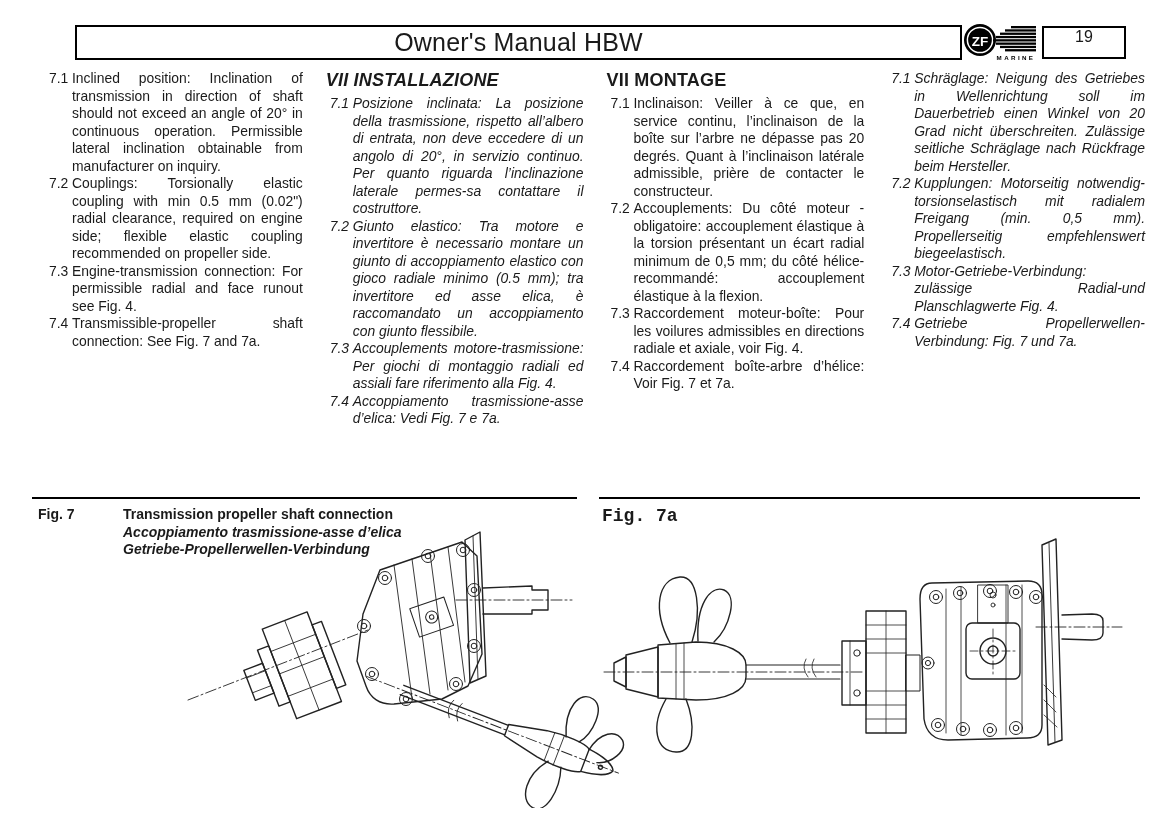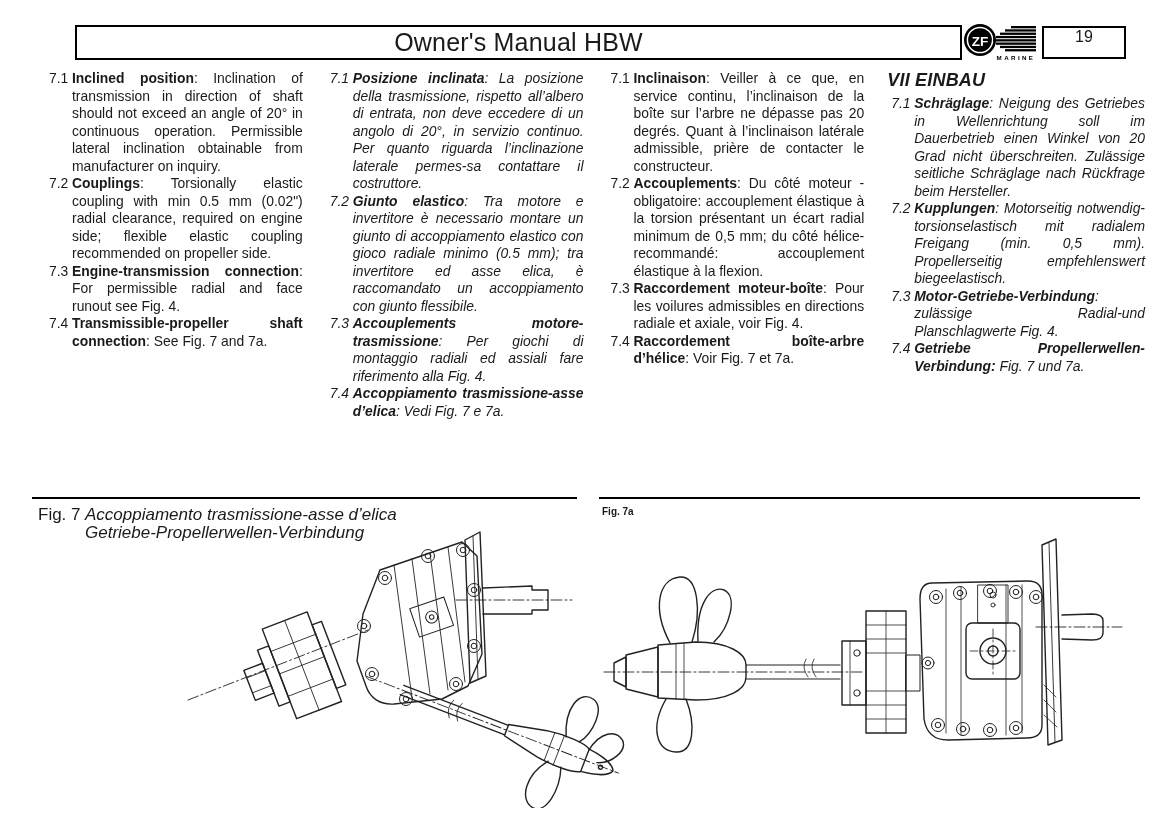--- a/index.html
+++ b/index.html
@@ -24,35 +24,35 @@
   
   .cols{
     position:absolute; left:45px; top:70px; width:1100px;
     display:grid; grid-template-columns:repeat(4,1fr); column-gap:23px;
   }
   .col{ font-size:13.9px; line-height:17.5px; }
   .col h2{ font-size:18px; line-height:20px; margin:0 0 5px 0; font-weight:bold; letter-spacing:.2px; }
   .col.italic, .col.italic h2{ font-style:italic; }
   .item{ position:relative; padding-left:27px; text-align:justify; }
   .item .num{ position:absolute; left:4px; top:0; }
-  .item .term{ font-weight:bold; }
+  .item .term{ font-weight:normal; }
   
   .rule{ position:absolute; top:497px; height:2px; background:#000; }
   .rule.left{ left:32px; width:545px; }
   .rule.right{ left:599px; width:541px; }
   
   .figcap{
     position:absolute; left:38px; top:506px; display:flex;
-    font-size:17px; font-weight:normal; line-height:17.5px;
+    font-size:14px; font-weight:bold; line-height:17.5px;gap:38px;
   }
   .figcap .figlabel{ width:47px; }
   .figcap .figlines .it, .figcap .figlines .de{ font-style:italic; }
   .fig7a-label{
     position:absolute; left:602px; top:506px;
-    font-size:10px; font-weight:bold;
+    font-size:18px; font-weight:bold;font-family:Liberation Mono, monospace;
   }
   
   .fig7-svg{ position:absolute; left:180px; top:518px; }
   .fig7a-svg{ position:absolute; left:600px; top:535px; }
   svg text{ font-family:"Liberation Sans", sans-serif; }
 </style>
 </head>
 <body>
 
 <div class="title-box">
@@ -97,59 +97,60 @@
       <span class="num">7.3</span>
       <span class="term">Engine-transmission connection</span><span>: For permissible radial and face runout see Fig. 4.</span>
     </div>
     <div class="item">
       <span class="num">7.4</span>
       <span class="term">Transmissible-propeller shaft connection</span><span>: See Fig. 7 and 7a.</span>
     </div>
   </div>
 
   <div class="col italic">
+    <h2>VII INSTALLAZIONE</h2>
     <div class="item">
       <span class="num">7.1</span>
       <span class="term">Posizione inclinata</span><span>: La posizione della trasmissione, rispetto all’albero di entrata, non deve eccedere di un angolo di 20°, in servizio continuo. Per quanto riguarda l’inclinazione laterale permes-sa contattare il costruttore.</span>
     </div>
     <div class="item">
       <span class="num">7.2</span>
       <span class="term">Giunto elastico</span><span>: Tra motore e invertitore è necessario montare un giunto di accoppiamento elastico con gioco radiale minimo (0.5 mm); tra invertitore ed asse elica, è raccomandato un accoppiamento con giunto flessibile.</span>
     </div>
     <div class="item">
       <span class="num">7.3</span>
       <span class="term">Accouplements motore-trasmissione</span><span>: Per giochi di montaggio radiali ed assiali fare riferimento alla Fig. 4.</span>
     </div>
     <div class="item">
       <span class="num">7.4</span>
       <span class="term">Accoppiamento trasmissione-asse d’elica</span><span>: Vedi Fig. 7 e 7a.</span>
     </div>
   </div>
 
   <div class="col">
+    <h2>VII MONTAGE</h2>
     <div class="item">
       <span class="num">7.1</span>
       <span class="term">Inclinaison</span><span>: Veiller à ce que, en service continu, l’inclinaison de la boîte sur l’arbre ne dépasse pas 20 degrés. Quant à l’inclinaison latérale admissible, prière de contacter le constructeur.</span>
     </div>
     <div class="item">
       <span class="num">7.2</span>
       <span class="term">Accouplements</span><span>: Du côté moteur -obligatoire: accouplement élastique à la torsion présentant un écart radial minimum de 0,5 mm; du côté hélice-recommandé: accouplement élastique à la flexion.</span>
     </div>
     <div class="item">
       <span class="num">7.3</span>
       <span class="term">Raccordement moteur-boîte</span><span>: Pour les voilures admissibles en directions radiale et axiale, voir Fig. 4.</span>
     </div>
     <div class="item">
       <span class="num">7.4</span>
       <span class="term">Raccordement boîte-arbre d’hélice</span><span>: Voir Fig. 7 et 7a.</span>
     </div>
   </div>
 
   <div class="col italic">
-    <h2>VII EINBAU</h2>
     <div class="item">
       <span class="num">7.1</span>
       <span class="term">Schräglage</span><span>: Neigung des Getriebes in Wellenrichtung soll im Dauerbetrieb einen Winkel von 20 Grad nicht überschreiten. Zulässige seitliche Schräglage nach Rückfrage beim Hersteller.</span>
     </div>
     <div class="item">
       <span class="num">7.2</span>
       <span class="term">Kupplungen</span><span>: Motorseitig notwendig-torsionselastisch mit radialem Freigang (min. 0,5 mm). Propellerseitig empfehlenswert biegeelastisch.</span>
     </div>
     <div class="item">
       <span class="num">7.3</span>
@@ -161,20 +162,21 @@
     </div>
   </div>
 </div>
 
 <div class="rule left"></div>
 <div class="rule right"></div>
 
 <div class="figcap">
   <div class="figlabel">Fig. 7</div>
   <div class="figlines">
+    <div class="en">Transmission propeller shaft connection</div>
     <div class="it">Accoppiamento trasmissione-asse d’elica</div>
     <div class="de">Getriebe-Propellerwellen-Verbindung</div>
   </div>
 </div>
 
 <div class="fig7a-label">Fig. 7a</div>
 
 <svg class="fig7-svg" width="450" height="290" viewBox="0 0 450 290">
   <g stroke="#222" fill="none" stroke-width="1.4" stroke-linejoin="round" stroke-linecap="round">
 

